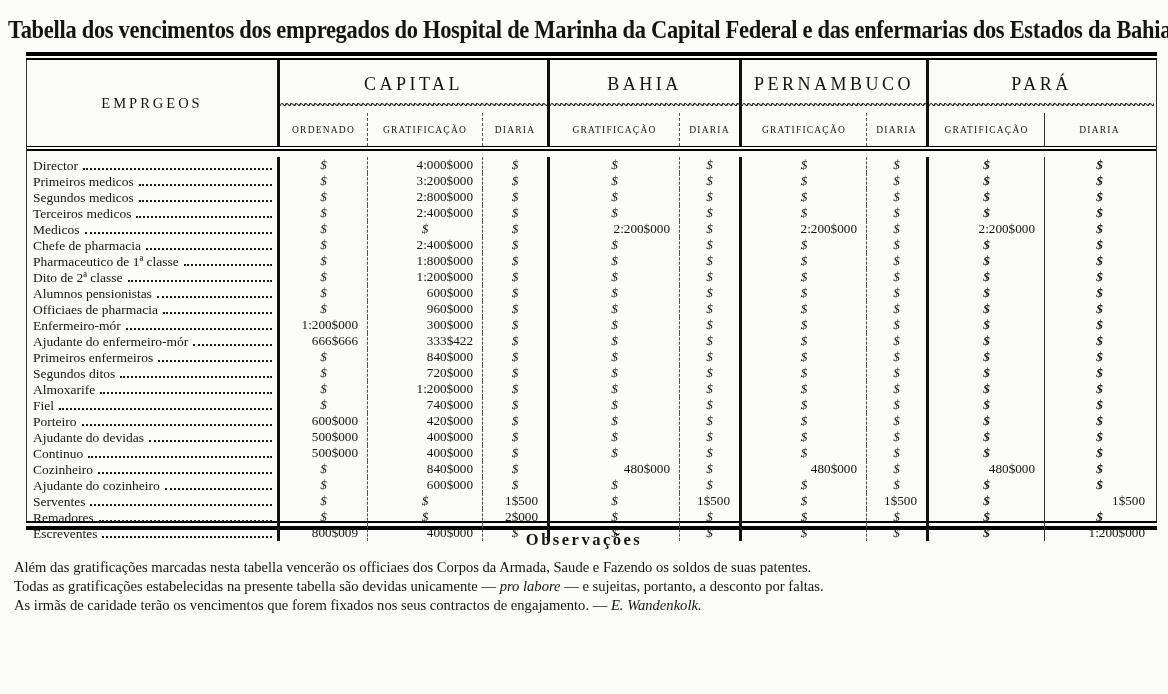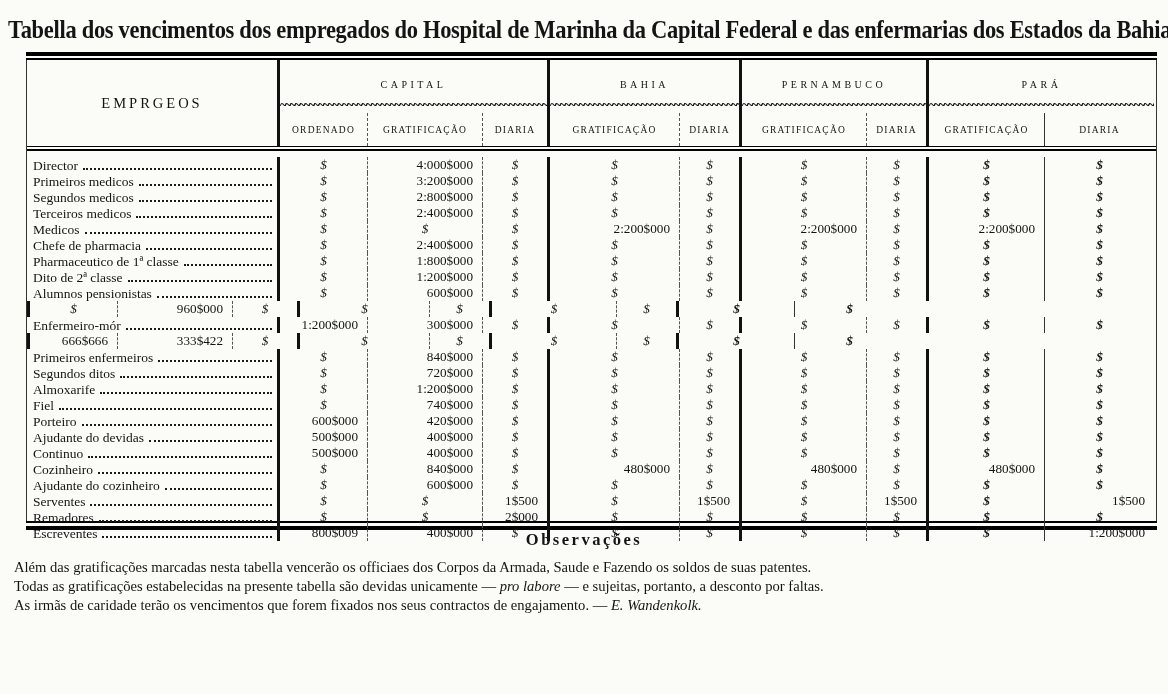--- a/index.html
+++ b/index.html
@@ -46,21 +46,21 @@
   .c9 { width:110px; border-left:1px solid #333; }
 
   .th-empregos {
     display:flex; align-items:center; justify-content:center;
     font-size:14.5px; letter-spacing:3px;
   }
   .group { display:flex; flex-direction:column; border-left:3px solid #111; }
   .g-cap { width:270px; } .g-ba { width:192px; } .g-pe { width:187px; } .g-pa { width:228px; }
   .g-name {
     height:40px; display:flex; align-items:center; justify-content:center;
-    font-size:10px; letter-spacing:3.5px; padding-top:8px;
+    font-size:18px; letter-spacing:3.5px; padding-top:8px;
   }
   .wavy {
     height:13px; line-height:10px; overflow:hidden; white-space:nowrap;
     font-weight:700; letter-spacing:-2px; font-size:13px; text-align:center;
   }
   .g-cols { display:flex; flex:1; }
   .sub {
     display:flex; align-items:center; justify-content:center;
     font-size:9.5px; letter-spacing:1.2px; font-weight:400;
   }
@@ -275,20 +275,24 @@
             <div class="td val c2">600$000</div>
             <div class="td val c3 ph">$</div>
             <div class="td val c4 ph">$</div>
             <div class="td val c5 ph">$</div>
             <div class="td val c6 ph">$</div>
             <div class="td val c7 ph">$</div>
             <div class="td val c8 ph">$</div>
             <div class="td val c9 ph">$</div>
           </div>
           <div class="tr">
+            <div class="td c0 lab">
+              <span class="lbl">Officiaes de pharmacia</span>
+              <span class="leader"></span>
+            </div>
             <div class="td val c1 ph">$</div>
             <div class="td val c2">960$000</div>
             <div class="td val c3 ph">$</div>
             <div class="td val c4 ph">$</div>
             <div class="td val c5 ph">$</div>
             <div class="td val c6 ph">$</div>
             <div class="td val c7 ph">$</div>
             <div class="td val c8 ph">$</div>
             <div class="td val c9 ph">$</div>
           </div>
@@ -301,20 +305,24 @@
             <div class="td val c2">300$000</div>
             <div class="td val c3 ph">$</div>
             <div class="td val c4 ph">$</div>
             <div class="td val c5 ph">$</div>
             <div class="td val c6 ph">$</div>
             <div class="td val c7 ph">$</div>
             <div class="td val c8 ph">$</div>
             <div class="td val c9 ph">$</div>
           </div>
           <div class="tr">
+            <div class="td c0 lab">
+              <span class="lbl">Ajudante do enfermeiro-mór</span>
+              <span class="leader"></span>
+            </div>
             <div class="td val c1">666$666</div>
             <div class="td val c2">333$422</div>
             <div class="td val c3 ph">$</div>
             <div class="td val c4 ph">$</div>
             <div class="td val c5 ph">$</div>
             <div class="td val c6 ph">$</div>
             <div class="td val c7 ph">$</div>
             <div class="td val c8 ph">$</div>
             <div class="td val c9 ph">$</div>
           </div>

